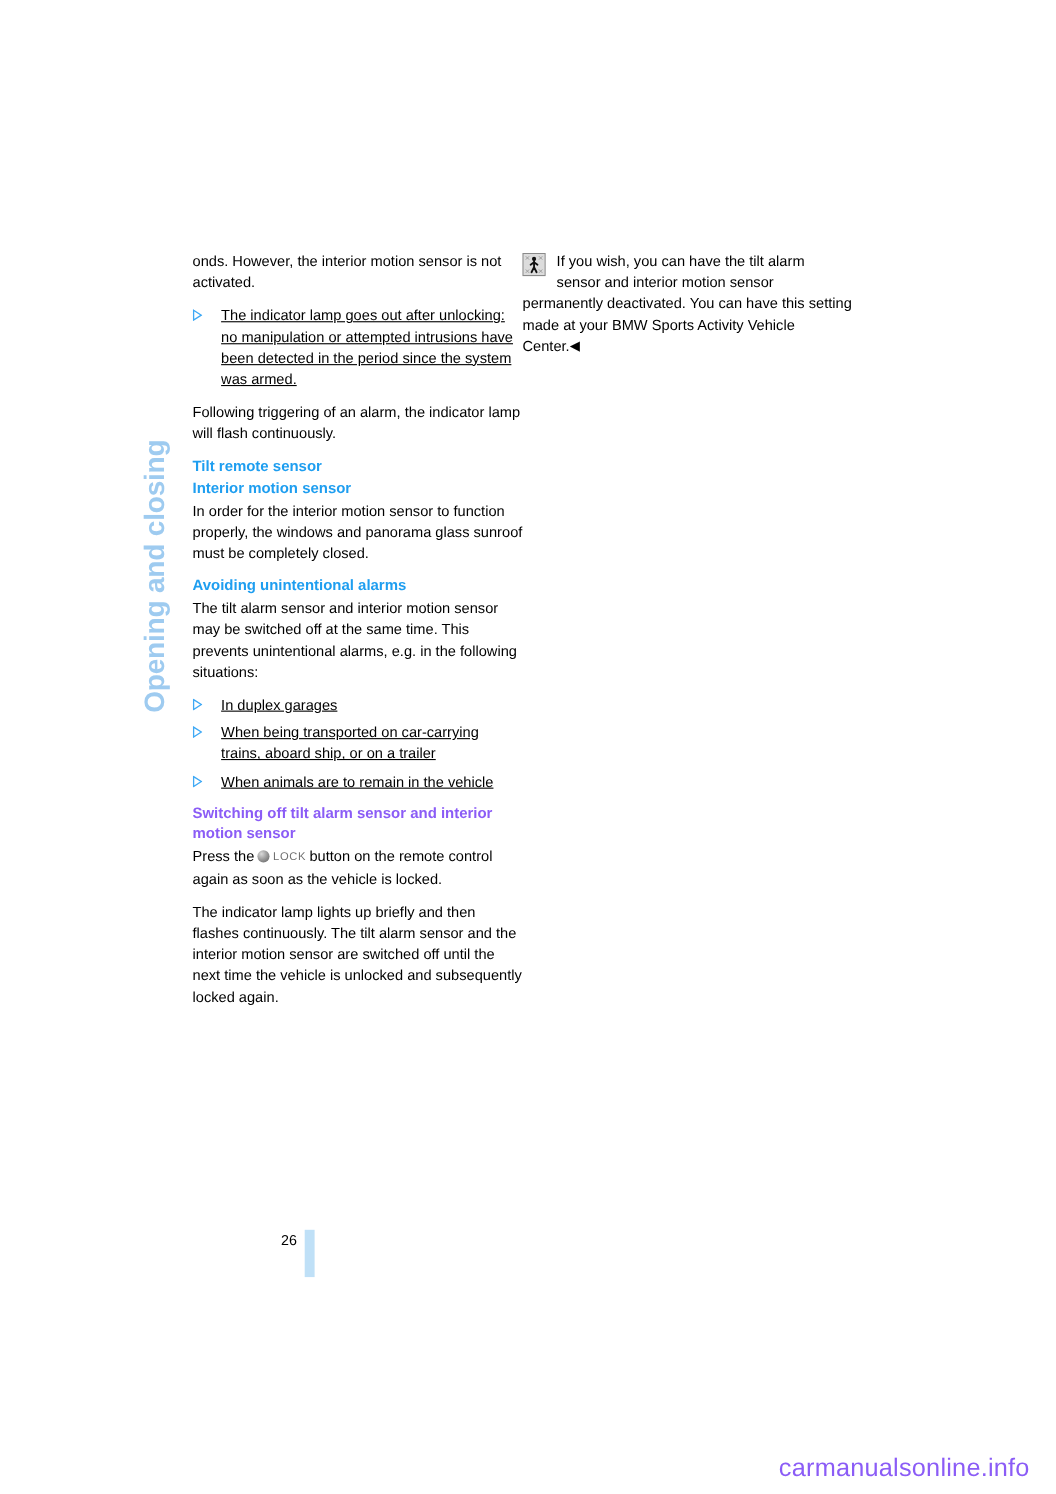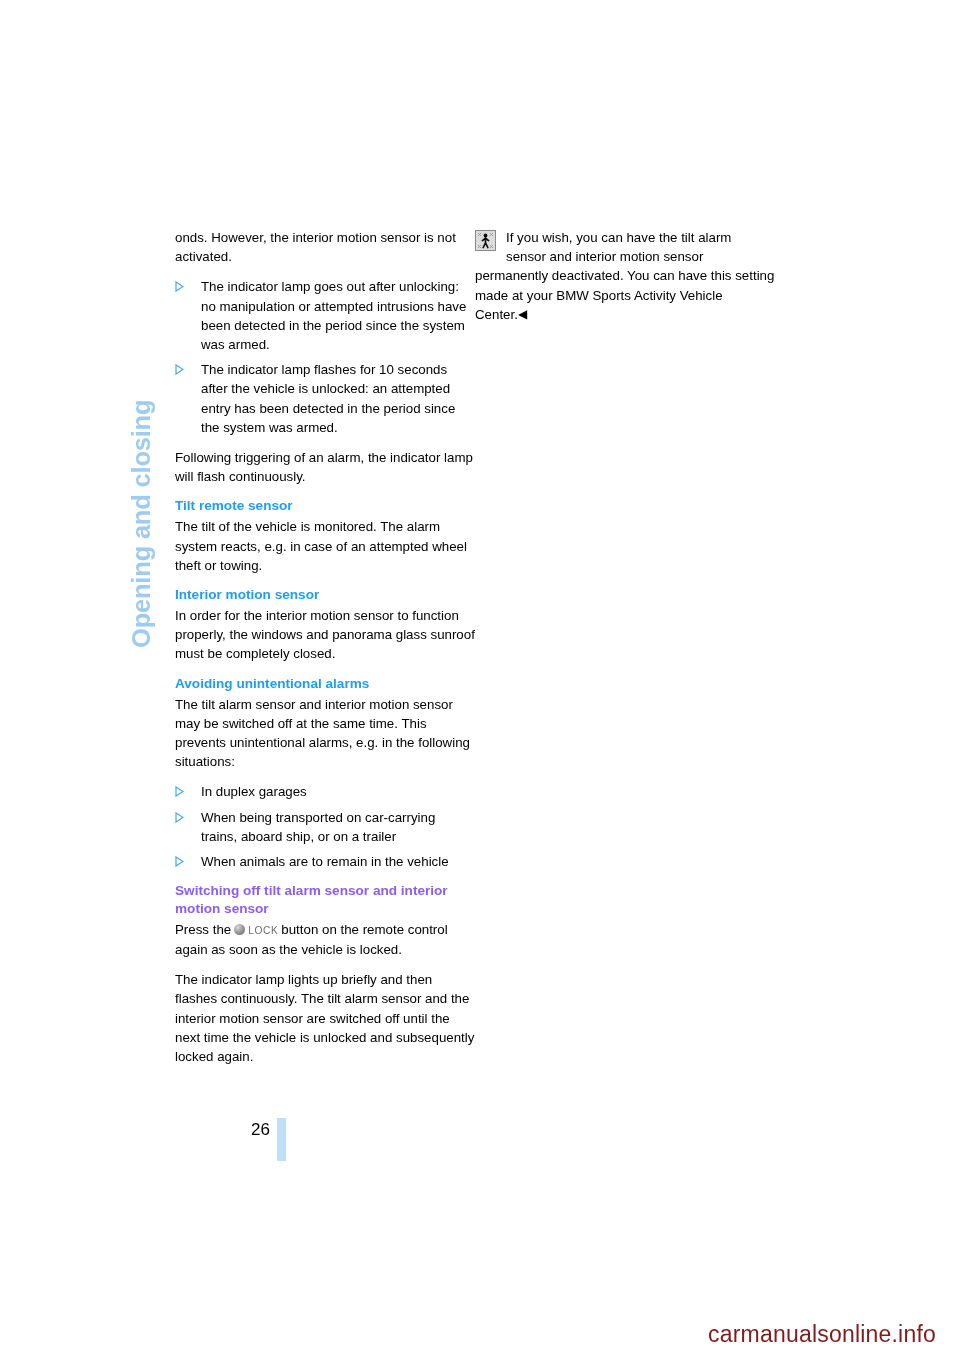--- a/index.html
+++ b/index.html
@@ -61,20 +61,21 @@
     line-height: 18px;
   }
   h2.sec-head.pale { color: #8b5cf6; }
   .head-gap-top { margin-top: 20px; }
 
   
   ul.tri-list {
     list-style: none;
     margin: 0 0 11px 0;
     padding: 0;
+    text-decoration: underline;
   }
   ul.tri-list li {
     position: relative;
     padding-left: 26px;
     margin-bottom: 6px;
   }
   ul.tri-list li:last-child { margin-bottom: 0; }
   .tri-bullet {
     position: absolute;
     left: 0;
@@ -129,39 +130,39 @@
     vertical-align: 0.5px;
   }
 
   
   .page-num {
     position: absolute;
     left: 236px;
     top: 1120px;
     width: 34px;
     text-align: right;
-    font-size: 17px;
+    font-size: 13px;
     color: #000;
   }
   .page-bar {
     position: absolute;
     left: 277px;
     top: 1118px;
     width: 9px;
     height: 43px;
     background: #bfe0f7;
   }
 
   
   .watermark {
     position: absolute;
     right: 24px;
     bottom: 10px;
     font-size: 23px;
-    color: #7f1d1d;
+    color: #8b5cf6;
     letter-spacing: 0.2px;
     white-space: nowrap;
   }
 </style>
 </head>
 <body>
 
 <div class="chapter-tab">Opening and closing</div>
 
 <div class="col col-left">
@@ -170,34 +171,25 @@
 
   <ul class="tri-list">
     <li>
       <span class="tri-bullet">
         <svg width="9" height="11" viewBox="0 0 9 11">
             <path d="M1 1 L8 5.5 L1 10 Z" fill="none" stroke="#3fa9f5" stroke-width="1.2"></path>
           </svg>
       </span>
       <span>The indicator lamp goes out after unlocking: no manipulation or attempted intrusions have been detected in the period since the system was armed.</span>
     </li>
-    <li>
-      <span class="tri-bullet">
-        <svg width="9" height="11" viewBox="0 0 9 11">
-            <path d="M1 1 L8 5.5 L1 10 Z" fill="none" stroke="#3fa9f5" stroke-width="1.2"></path>
-          </svg>
-      </span>
-      <span>The indicator lamp flashes for 10 seconds after the vehicle is unlocked: an attempted entry has been detected in the period since the system was armed.</span>
-    </li>
   </ul>
 
   <p class="body-text">Following triggering of an alarm, the indicator lamp will flash continuously.</p>
 
   <h2 class="sec-head head-gap-top">Tilt remote sensor</h2>
-  <p class="body-text">The tilt of the vehicle is monitored. The alarm system reacts, e.g. in case of an attempted wheel theft or towing.</p>
 
   <h2 class="sec-head head-gap-top">Interior motion sensor</h2>
   <p class="body-text">In order for the interior motion sensor to function properly, the windows and panorama glass sunroof must be completely closed.</p>
 
   <h2 class="sec-head head-gap-top">Avoiding unintentional alarms</h2>
   <p class="body-text">The tilt alarm sensor and interior motion sensor may be switched off at the same time. This prevents unintentional alarms, e.g. in the following situations:</p>
 
   <ul class="tri-list">
     <li>
       <span class="tri-bullet">

